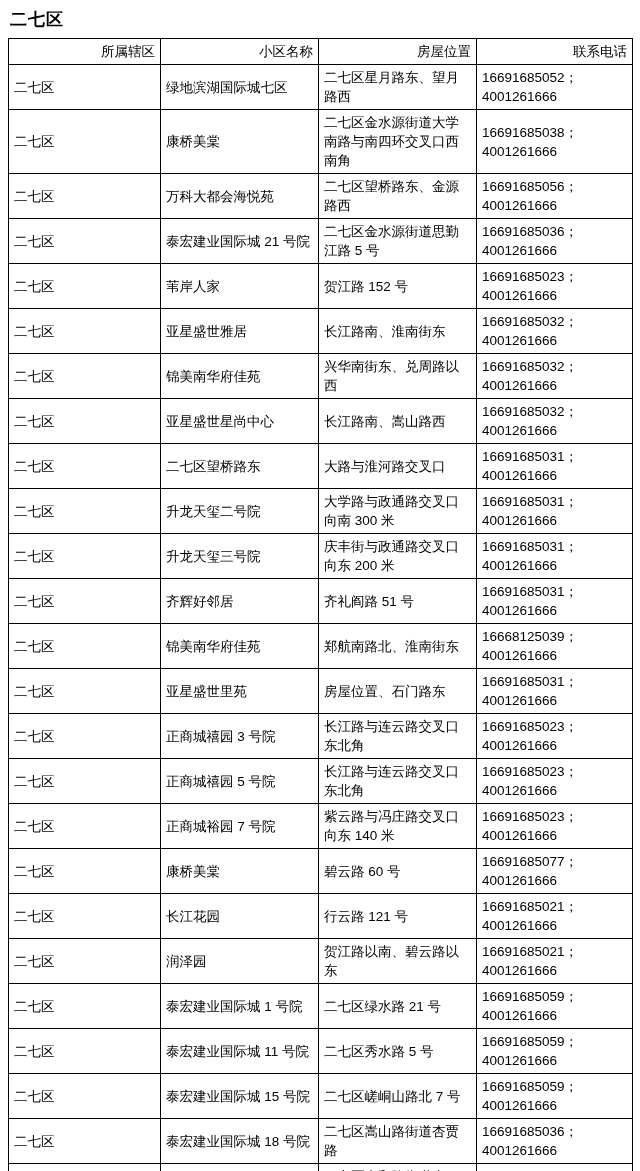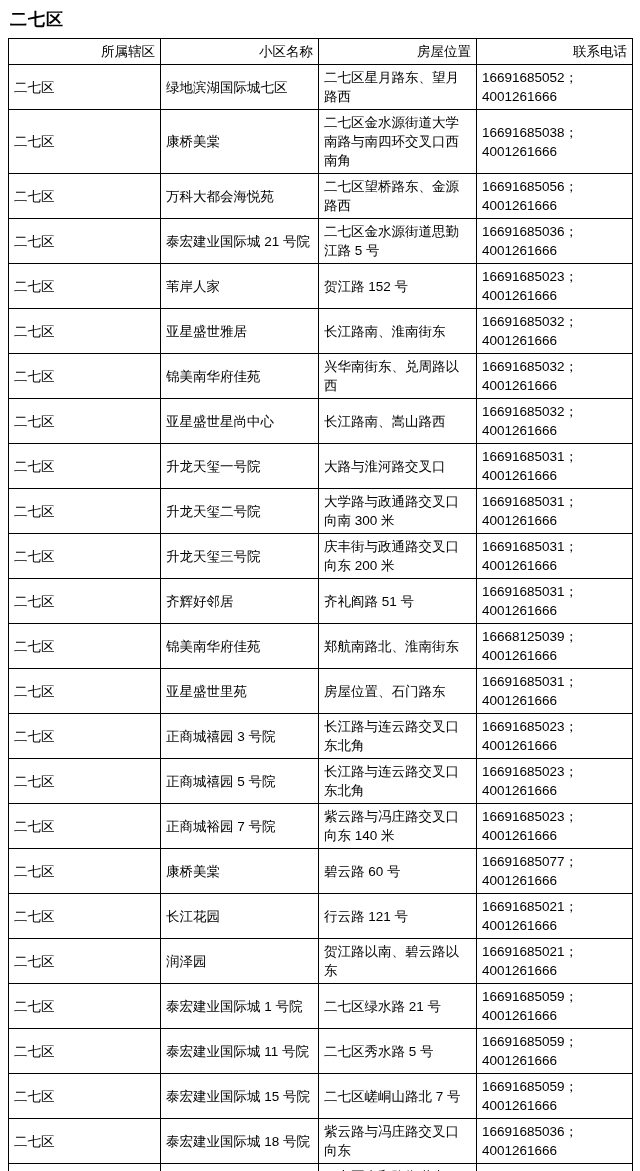--- a/index.html
+++ b/index.html
@@ -138,21 +138,21 @@
           <td>二七区</td>
           <td>亚星盛世星尚中心</td>
           <td>长江路南、嵩山路西</td>
           <td>
             <span class="phone-line">16691685032；</span>
             <span class="phone-line">4001261666</span>
           </td>
         </tr>
         <tr>
           <td>二七区</td>
-          <td>升龙天玺一号院</td>
+          <td>二七区望桥路东</td>
           <td>大路与淮河路交叉口</td>
           <td>
             <span class="phone-line">16691685031；</span>
             <span class="phone-line">4001261666</span>
           </td>
         </tr>
         <tr>
           <td>二七区</td>
           <td>升龙天玺二号院</td>
           <td>大学路与政通路交叉口向南 300 米</td>
@@ -274,21 +274,21 @@
           <td>泰宏建业国际城 15 号院</td>
           <td>二七区嵯峒山路北 7 号</td>
           <td>
             <span class="phone-line">16691685059；</span>
             <span class="phone-line">4001261666</span>
           </td>
         </tr>
         <tr>
           <td>二七区</td>
           <td>泰宏建业国际城 18 号院</td>
-          <td>紫云路与冯庄路交叉口向东</td>
+          <td>二七区嵩山路街道杏贾路</td>
           <td>
             <span class="phone-line">16691685036；</span>
             <span class="phone-line">4001261666</span>
           </td>
         </tr>
         <tr>
           <td>二七区</td>
           <td>泰宏建业国际城 20 号院</td>
           <td>二七区人和路街道南云路与四季路交叉口向西 180 米</td>
           <td></td>

